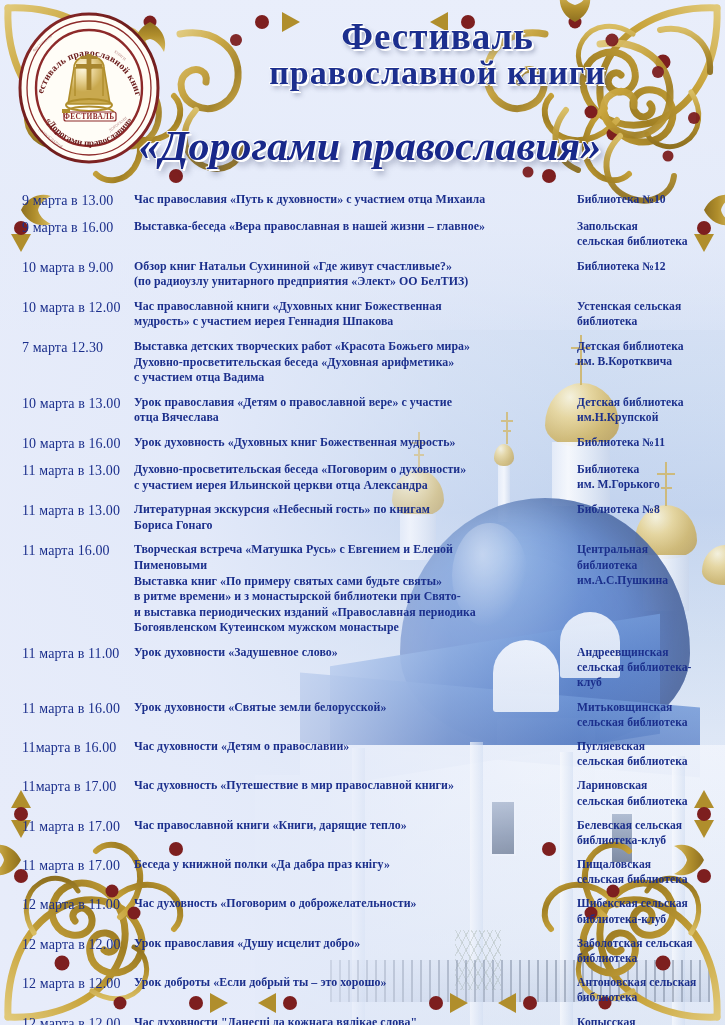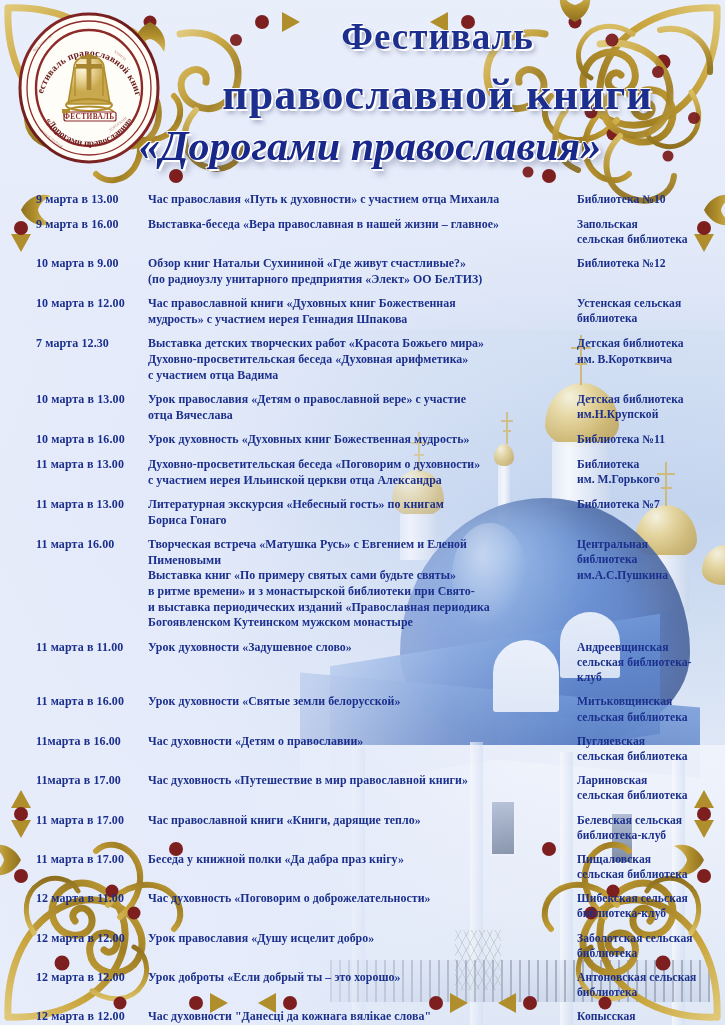--- a/index.html
+++ b/index.html
@@ -189,21 +189,21 @@
     letter-spacing: 1px;
     line-height: 1.02;
     -webkit-text-stroke: 1.1px #ffffff;
     paint-order: stroke fill;
     text-shadow:
        2px 2px 0 #ffffff,
       -1px -1px 0 #ffffff,
        3px 4px 5px rgba(60,70,110,.45);
   }
   .ttl-1 { font-size: 37px; }
-  .ttl-2 { font-size: 44px; margin-top: 17px; }
+  .ttl-2 { font-size: 34px; margin-top: 0; }
   .subtitle-block {
     position: absolute;
     left: 55px; top: 122px;
     width: 630px;
     text-align: center;
   }
   .sub {
     font-family: "Liberation Serif", "DejaVu Serif", serif;
     font-weight: bold;
     font-size: 42px;
@@ -225,24 +225,24 @@
     width: 725px;
     z-index: 6;
   }
   .row {
     display: flex;
     align-items: flex-start;
     margin-bottom: 9px;
   }
   .col-date {
     flex: 0 0 112px;
-    padding-left: 36px;
+    padding-left: 22px;
     box-sizing: content-box;
-    font-size: 12px;
-    font-weight: bold;
+    font-size: 14px;
+    font-weight: normal;
     color: #1b2f8c;
     line-height: 1.30;
     letter-spacing: .1px;
     white-space: nowrap;
   }
   .col-event {
     flex: 1 1 auto;
     padding-right: 8px;
     font-size: 11.9px;
     font-weight: bold;
@@ -601,21 +601,21 @@
           <span class="ln">им. М.Горького</span>
         </div>
       </div>
       <div class="row">
         <div class="col-date">11 марта в 13.00</div>
         <div class="col-event">
           <span class="ln">Литературная экскурсия «Небесный гость» по книгам</span>
           <span class="ln">Бориса Гонаго</span>
         </div>
         <div class="col-venue">
-          <span class="ln">Библиотека №7</span>
+          <span class="ln">Библиотека №8</span>
         </div>
       </div>
       <div class="row">
         <div class="col-date">11 марта 16.00</div>
         <div class="col-event">
           <span class="ln">Творческая встреча «Матушка Русь» с Евгением и Еленой</span>
           <span class="ln">Пименовыми</span>
           <span class="ln">Выставка книг «По примеру святых сами будьте святы»</span>
           <span class="ln">в ритме времени» и з монастырской библиотеки при Свято-</span>
           <span class="ln">и выставка периодических изданий «Православная периодика</span>

